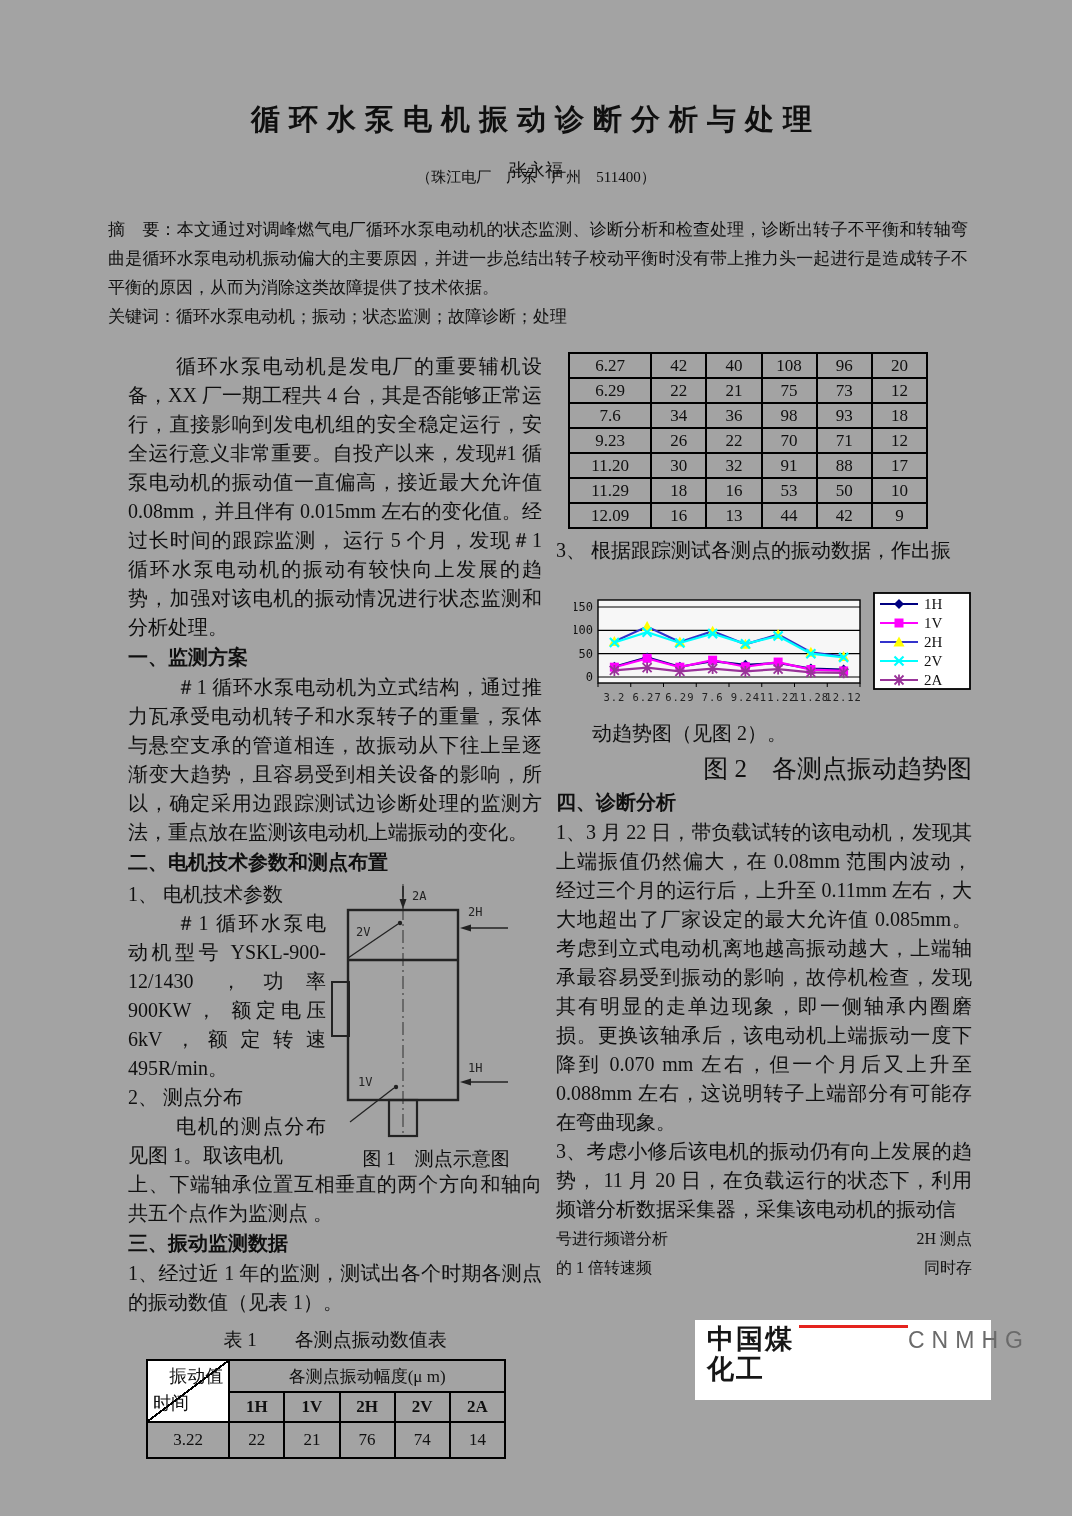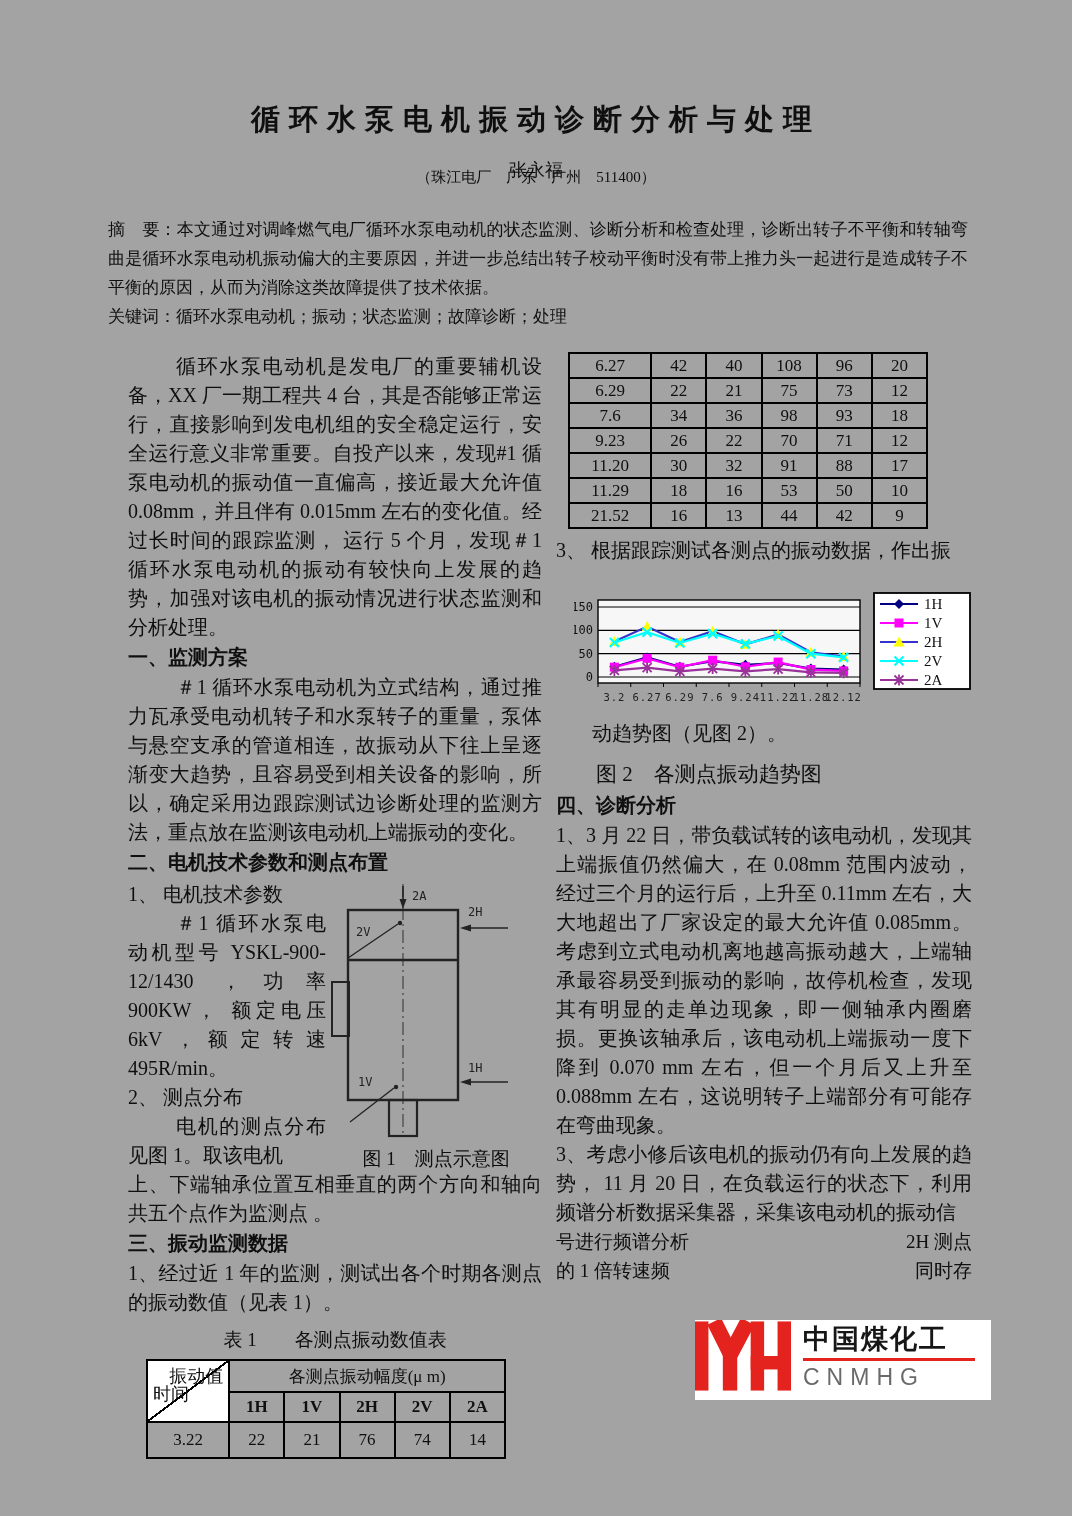--- a/index.html
+++ b/index.html
@@ -22,39 +22,39 @@
            line-height:31px;margin:0;}
   
   table.data{border-collapse:collapse;table-layout:fixed;}
   table.data td,table.data th{border:2px solid #000;text-align:center;vertical-align:middle;
            font-family:"Liberation Serif",serif;font-size:17px;padding:0;}
   table.cont td{height:23px;}
   .t1-caption{text-align:center;font-size:19px;margin:10px 0 6px 0;}
   .corner-cell{position:relative;width:82px;
      background:linear-gradient(to bottom right,#fff calc(50% - 1px),#000 calc(50% - 1px),#000 calc(50% + 1px),#fff calc(50% + 1px));}
   .corner-top{position:absolute;top:3px;right:5px;font-size:18px;}
-  .corner-bottom{position:absolute;bottom:15px;left:5px;font-size:18px;}
+  .corner-bottom{position:absolute;bottom:6px;left:5px;font-size:18px;}
   .span-header{font-size:18px;height:30px;}
   .col-h{font-family:"Liberation Sans",sans-serif;font-weight:bold;font-size:18px;height:28px;}
   
   .motor-section{position:relative;min-height:288px;margin-top:2px;}
   .motor-text{width:198px;}
   .motor-figure{position:absolute;top:4px;right:0;width:212px;}
   .fig-label{font-family:"DejaVu Sans Mono",monospace;font-size:12px;fill:#222;}
   .fig1-caption{text-align:center;font-size:19px;margin-top:2px;}
   
   .chart-wrap{margin:14px 0 0 18px;}
   .chart-axis{font-family:"DejaVu Sans Mono",monospace;}
   .fig2-line1{margin-left:36px;}
-  .fig2-caption{text-align:left;font-size:21px;margin:12px 0 2px 40px;}
-  .frag-line{display:flex;justify-content:space-between;font-size:19px;line-height:29px;}
+  .fig2-caption{text-align:right;font-size:25px;margin:4px 0 2px 40px;}
+  .frag-line{display:flex;justify-content:space-between;font-size:16px;line-height:29px;}
   
   .wm{position:absolute;left:695px;top:1320px;width:296px;height:80px;background:#fff;
       display:flex;align-items:flex-start;gap:12px;z-index:5;}
-  .wm-text{display:flex;flex-direction:column;padding-top:4px;justify-content:center;}
+  .wm-text{display:flex;flex-direction:row;padding-top:4px;justify-content:center;}
   .wm-cn{font-family:"Liberation Sans",sans-serif;font-size:27px;font-weight:600;color:#161616;
          letter-spacing:2px;line-height:30px;padding-bottom:3px;}
   .wm-rule{height:3px;width:172px;margin-top:1px;}
   .wm-en{font-family:"Liberation Sans",sans-serif;font-size:23px;color:#6a6a6a;
          letter-spacing:7px;line-height:28px;margin-top:2px;}
 </style>
 </head>
 <body>
 
 <div id="page">
@@ -211,21 +211,21 @@
           </tr>
           <tr>
             <td>11.29</td>
             <td>18</td>
             <td>16</td>
             <td>53</td>
             <td>50</td>
             <td>10</td>
           </tr>
           <tr>
-            <td>21.52</td>
+            <td>12.09</td>
             <td>16</td>
             <td>13</td>
             <td>44</td>
             <td>42</td>
             <td>9</td>
           </tr>
         </tbody>
     </table>
 
     <p class="body-text" style="margin-top:7px;">3、 根据跟踪测试各测点的振动数据，作出振</p>

